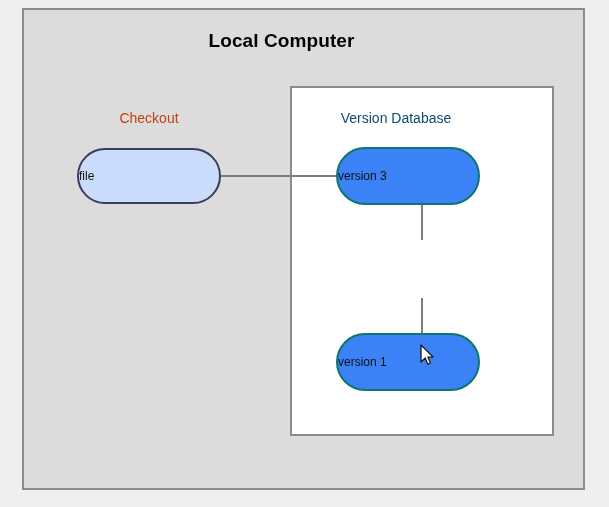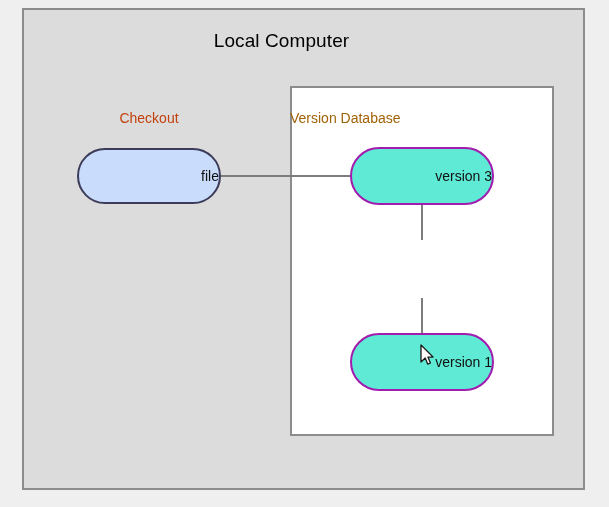--- a/index.html
+++ b/index.html
@@ -35,21 +35,21 @@
     box-sizing: border-box;
   }
 
   .local-computer-title {
     position: absolute;
     left: 0;
     top: 30px;
     width: 563px;
     text-align: center;
     font-size: 19px;
-    font-weight: normal;
+    font-weight: bold;
     color: #000000;
     letter-spacing: 0.1px;
   }
 
   
   .version-db-panel {
     position: absolute;
     left: 290px;
     top: 86px;
     width: 264px;
@@ -57,23 +57,24 @@
     background: #ffffff;
     border: 2px solid #8c8c8c;
     box-sizing: border-box;
   }
 
   .version-db-title {
     position: absolute;
     left: 290px;
     top: 110px;
     width: 212px;
+    text-align: center;
     font-size: 14px;
     font-weight: normal;
-    color: #a16207;
+    color: #0c4a6e;
   }
 
   
   .checkout-title {
     position: absolute;
     left: 77px;
     top: 110px;
     width: 144px;
     text-align: center;
     font-size: 14px;
@@ -92,42 +93,42 @@
   .connector-v {
     width: 2px;
   }
 
   
   .node {
     position: absolute;
     box-sizing: border-box;
     display: flex;
     align-items: center;
-    justify-content: flex-end;
-    font-size: 14px;
+    justify-content: flex-start;
+    font-size: 12px;
     color: #111111;
     border-radius: 30px;
   }
 
   .node-file {
     left: 77px;
     top: 148px;
     width: 144px;
     height: 56px;
     background: #cadcfb;
     border: 2px solid #3c3c5a;
     border-radius: 28px;
   }
 
   .node-version {
-    left: 350px;
+    left: 336px;
     width: 144px;
     height: 58px;
-    background: #5eead4;
-    border: 2px solid #a21caf;
+    background: #3b82f6;
+    border: 2px solid #0f766e;
     border-radius: 29px;
   }
 
   .node-v3 { top: 147px; }
   .node-v2 { top: 240px; }
   .node-v1 { top: 333px; }
 
   
   .cursor-pointer {
     position: absolute;

